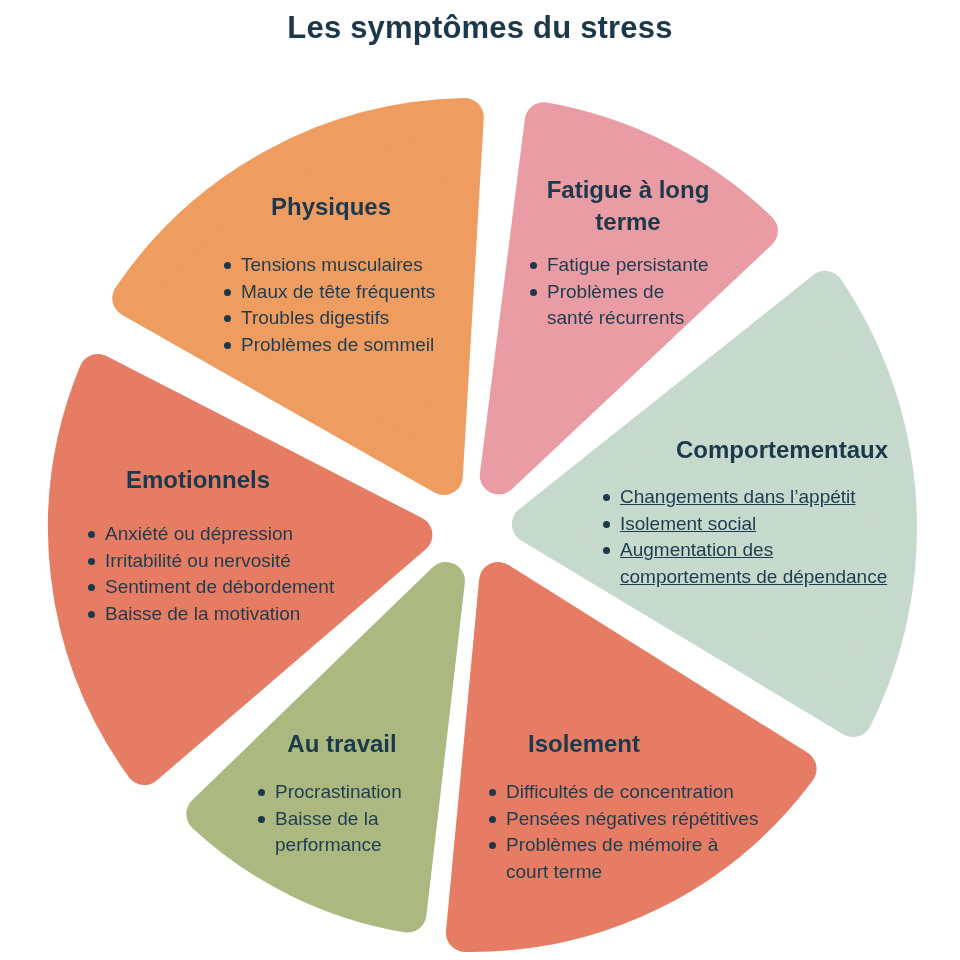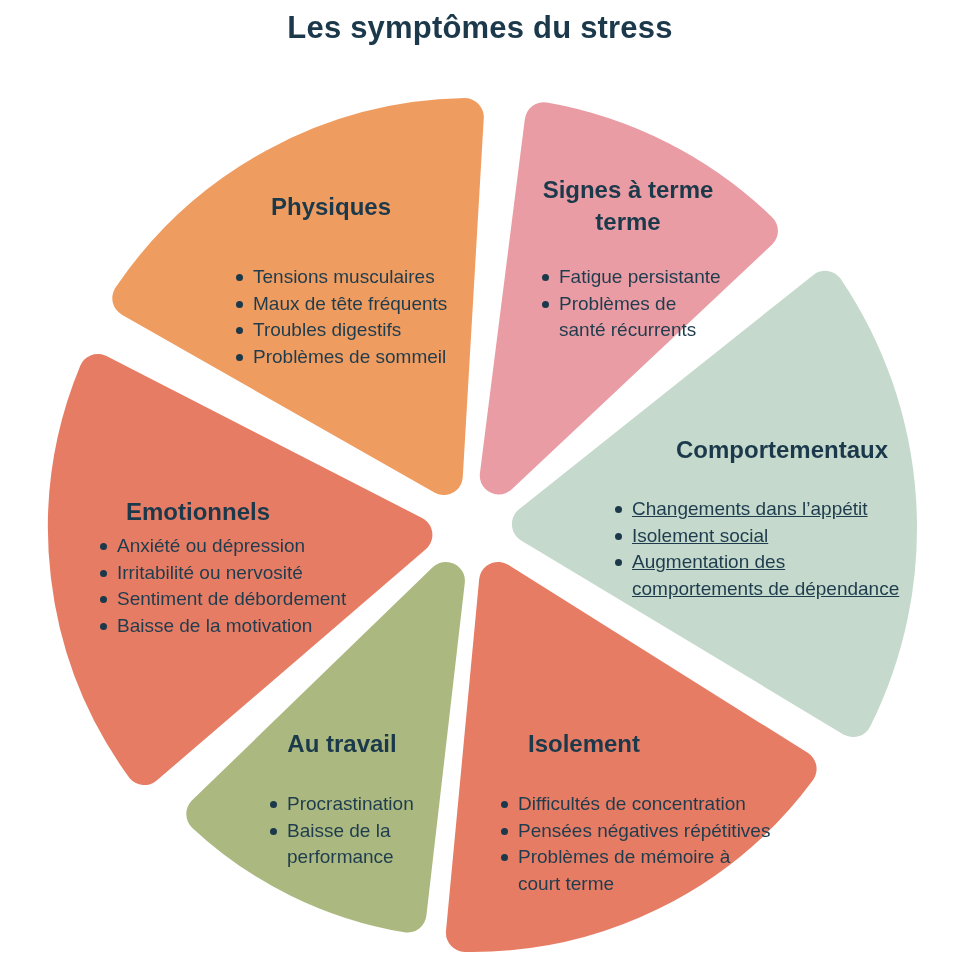--- a/index.html
+++ b/index.html
@@ -36,21 +36,21 @@
     position: absolute;
     text-align: center;
     font-size: 24px;
     font-weight: 700;
     line-height: 32px;
     color: #1b394b;
     white-space: pre-line;
   }
   #labels .segment-list {
     position: absolute;
-    margin: 12px;
+    margin: 0;
     padding: 0;
     list-style: none;
     font-size: 19px;
     line-height: 26.5px;
     color: #1e3c4e;
   }
   #labels .segment-list li {
     position: relative;
     padding-left: 19px;
     white-space: pre-line;
@@ -84,21 +84,21 @@
     <div class="segment-title" style="left: 231px; top: 191px; width: 200px;">Physiques</div>
     <ul class="segment-list" style="left: 222px; top: 252px; width: 250px;">
           <li>Tensions musculaires</li>
           <li>Maux de tête fréquents</li>
           <li>Troubles digestifs</li>
           <li>Problèmes de sommeil</li>
         </ul>
   </div>
 
   <div class="segment">
-    <div class="segment-title" style="left: 518px; top: 174px; width: 220px;">Signes à terme
+    <div class="segment-title" style="left: 518px; top: 174px; width: 220px;">Fatigue à long
 terme</div>
     <ul class="segment-list" style="left: 528px; top: 252px; width: 200px;">
           <li>Fatigue persistante</li>
           <li>Problèmes de
 santé récurrents</li>
         </ul>
   </div>
 
   <div class="segment">
     <div class="segment-title" style="left: 652px; top: 434px; width: 260px;">Comportementaux</div>
@@ -123,21 +123,21 @@
   <div class="segment">
     <div class="segment-title" style="left: 262px; top: 728px; width: 160px;">Au travail</div>
     <ul class="segment-list" style="left: 256px; top: 779px; width: 180px;">
           <li>Procrastination</li>
           <li>Baisse de la
 performance</li>
         </ul>
   </div>
 
   <div class="segment">
-    <div class="segment-title" style="left: 103px; top: 464px; width: 190px; margin-top: 32px;">Emotionnels</div>
+    <div class="segment-title" style="left: 103px; top: 464px; width: 190px;">Emotionnels</div>
     <ul class="segment-list" style="left: 86px; top: 521px; width: 280px;">
           <li>Anxiété ou dépression</li>
           <li>Irritabilité ou nervosité</li>
           <li>Sentiment de débordement</li>
           <li>Baisse de la motivation</li>
         </ul>
   </div>
 </div>
 </div>
 

